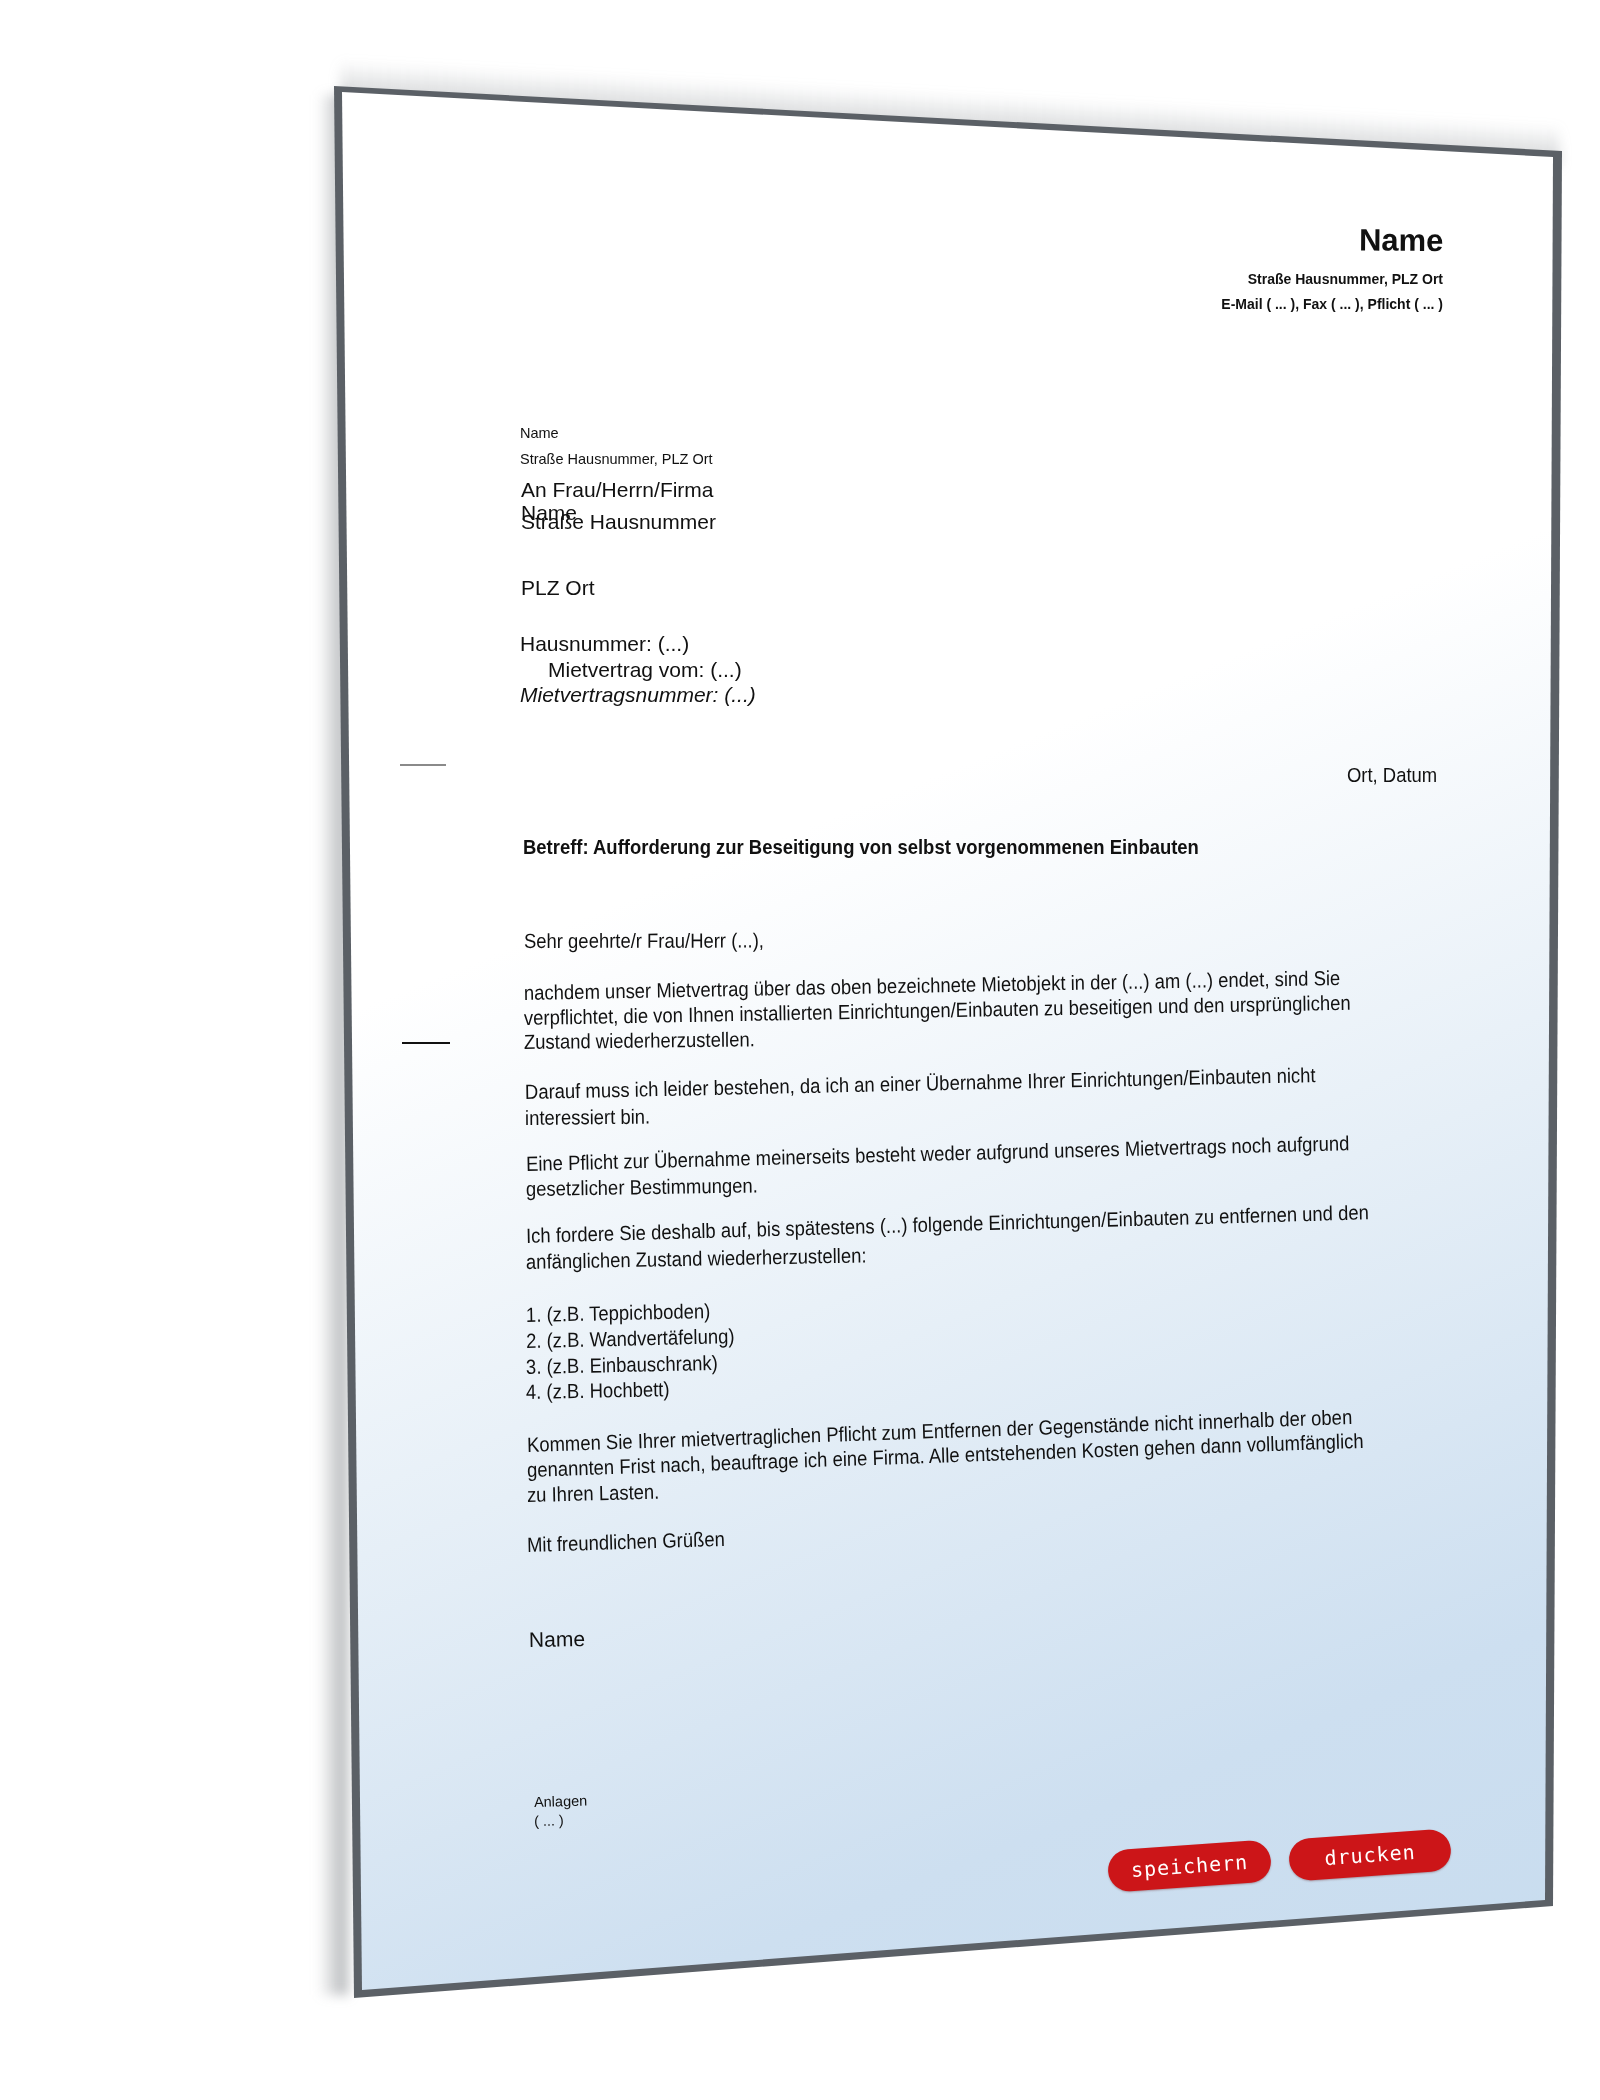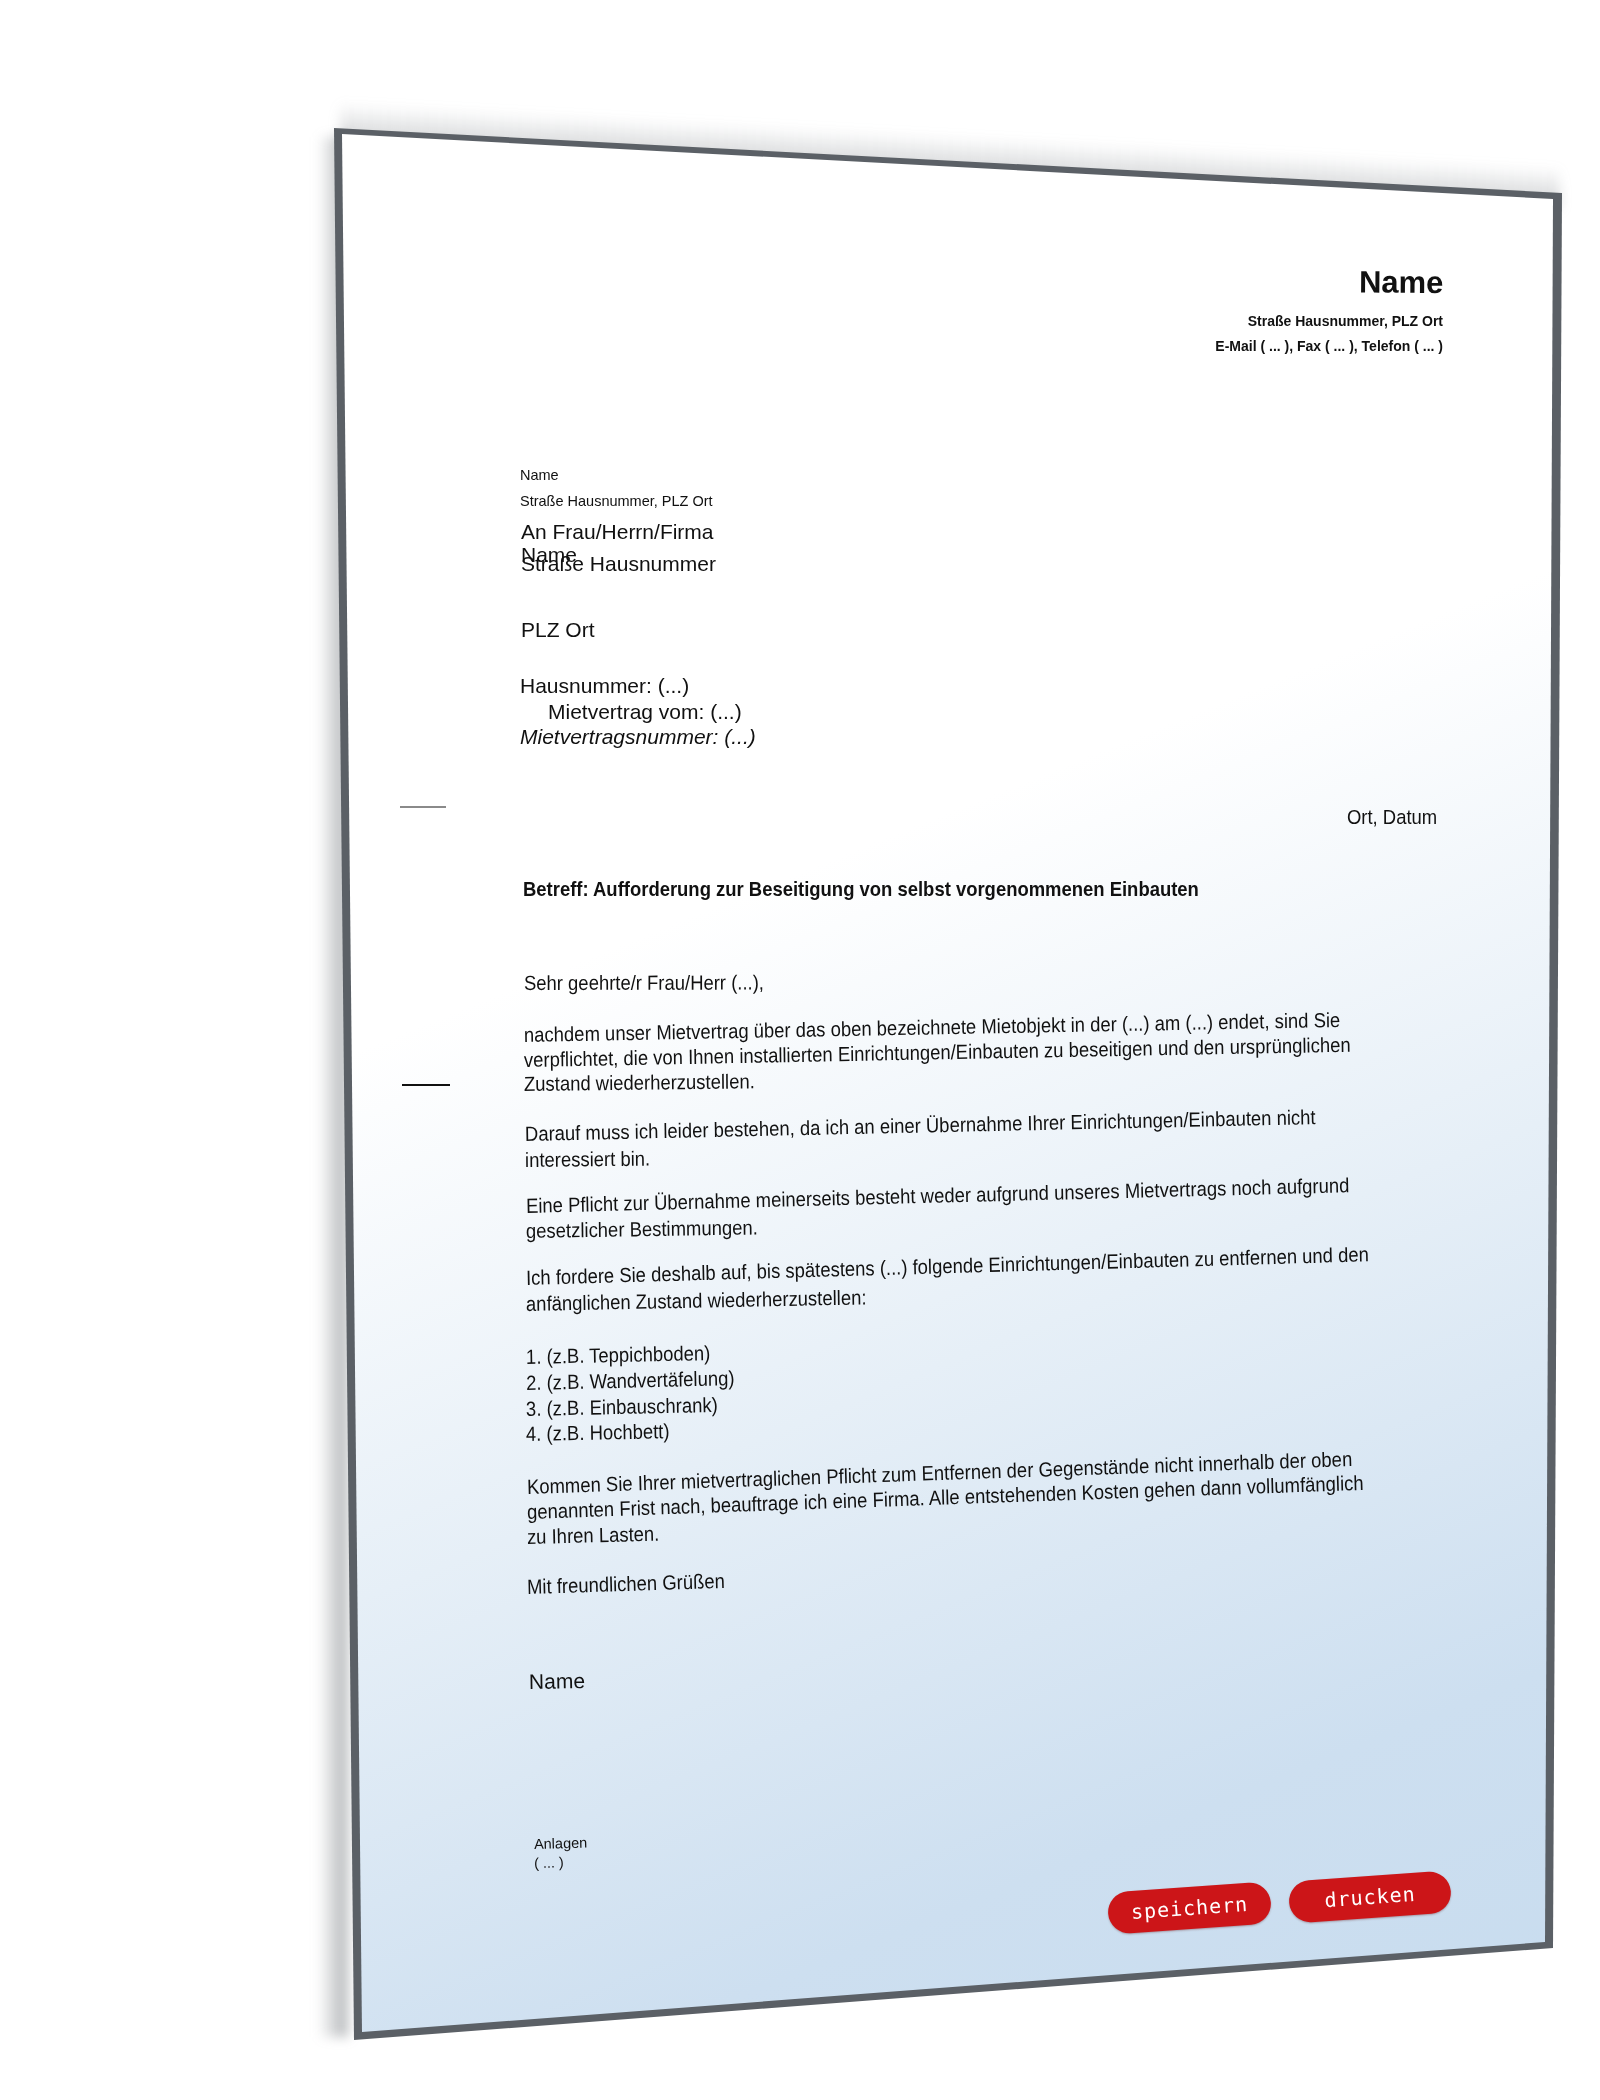--- a/index.html
+++ b/index.html
@@ -1,18 +1,18 @@
 <!DOCTYPE html>
 <html><head>
 <meta charset="utf-8">
 <style>
   html, body { margin:0; padding:0; }
   body { width:1600px; height:2100px; background:#ffffff; position:relative; overflow:hidden;
          font-family:"Liberation Sans", sans-serif; color:#111; }
-  .canvas { position:absolute; left:0; top:0; width:1600px; height:1588px;margin-top:42px; }
+  .canvas { position:absolute; left:0; top:0; width:1600px; height:1588px; }
   .shadow-left { position:absolute; left:318px; top:95px; width:30px; height:1900px;
       background:linear-gradient(to right, rgba(255,255,255,0), rgba(110,115,120,0.55));
       filter:blur(6px); }
   .shadow-top { position:absolute; left:340px; top:60px; width:1220px; height:40px;
       background:linear-gradient(to bottom, rgba(255,255,255,0), rgba(120,125,130,0.35));
       filter:blur(6px); transform:skewY(3.06deg); transform-origin:left top; }
   .reflection { position:absolute; left:0; top:0; width:1600px; height:2100px;
       clip-path:polygon(360px 1995px, 1545px 1905px, 1545px 2060px, 360px 2100px);
       background:linear-gradient(to bottom, rgba(200,215,230,0.45), rgba(255,255,255,0) 120px); }
   .page-edge { position:absolute; left:0; top:0; width:1600px; height:2100px;
@@ -39,21 +39,21 @@
 
 <div class="canvas">
   <div class="shadow-left"></div>
   <div class="shadow-top"></div>
   <div class="reflection"></div>
   <div class="page-edge"></div>
   <div class="page"></div>
 
   <div class="t hdr-name" style="right:157px; top:223px; transform:rotate(0.4deg);">Name</div>
   <div class="t hdr-small" style="right:157px; top:271px;">Straße Hausnummer, PLZ Ort</div>
-  <div class="t hdr-small" style="right:157px; top:296px;">E-Mail ( ... ), Fax ( ... ), Telefon ( ... )</div>
+  <div class="t hdr-small" style="right:157px; top:296px;">E-Mail ( ... ), Fax ( ... ), Pflicht ( ... )</div>
 
   <div class="t small" style="left:520px; top:425px;">Name</div>
   <div class="t small" style="left:520px; top:451px;">Straße Hausnummer, PLZ Ort</div>
 
   <div class="t addr" style="left:521px; top:479px;">An Frau/Herrn/Firma</div>
   <div class="t addr" style="left:521px; top:502px;">Name</div>
   <div class="t addr" style="left:521px; top:511px;">Straße Hausnummer</div>
   <div class="t addr" style="left:521px; top:577px;">PLZ Ort</div>
 
   <div class="t addr" style="left:520px; top:633px;">Hausnummer: (...)</div>

